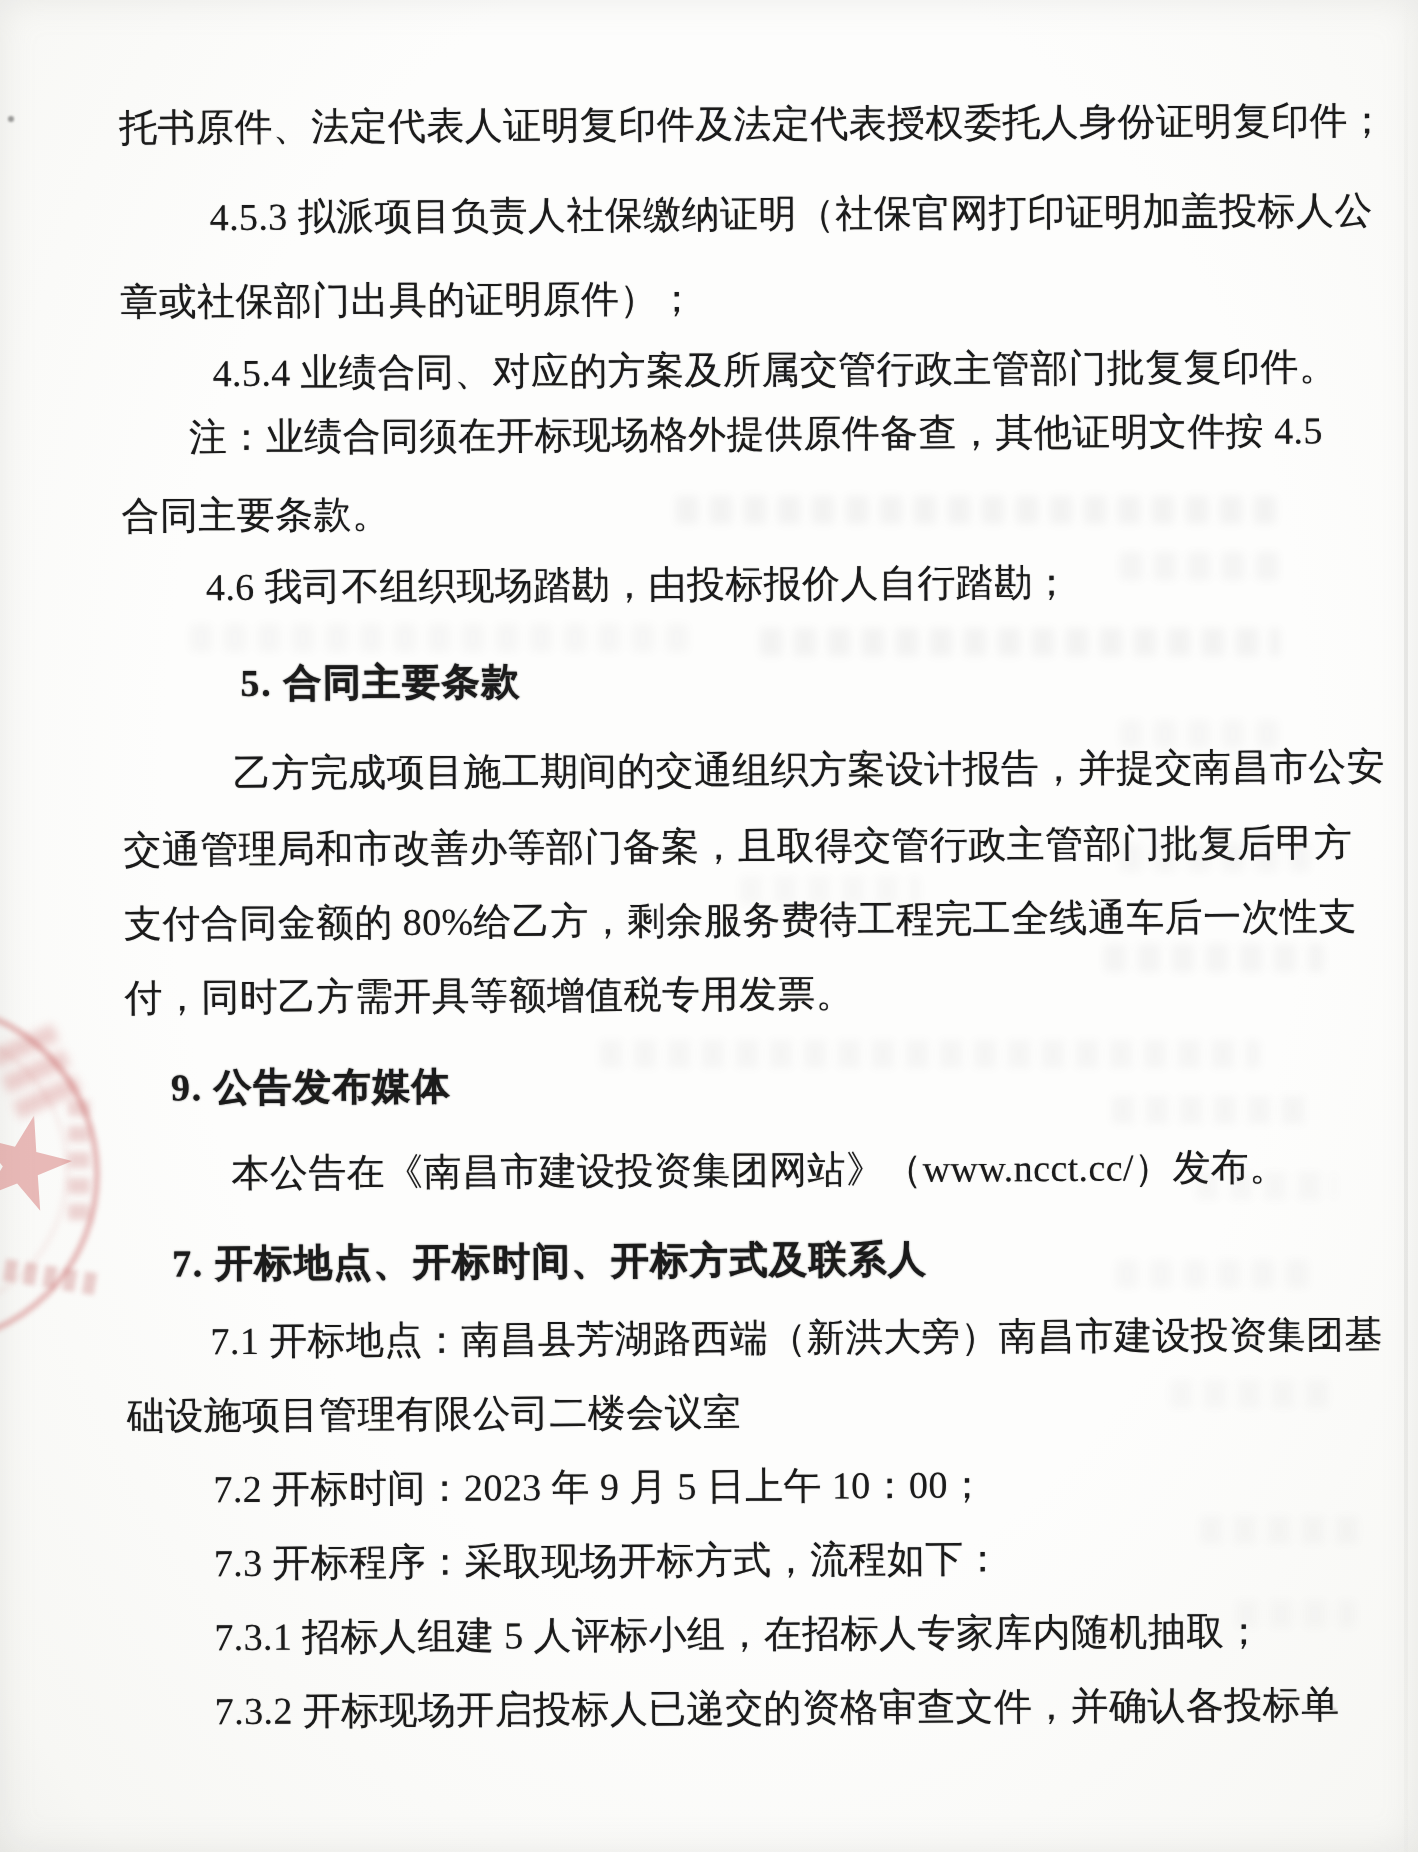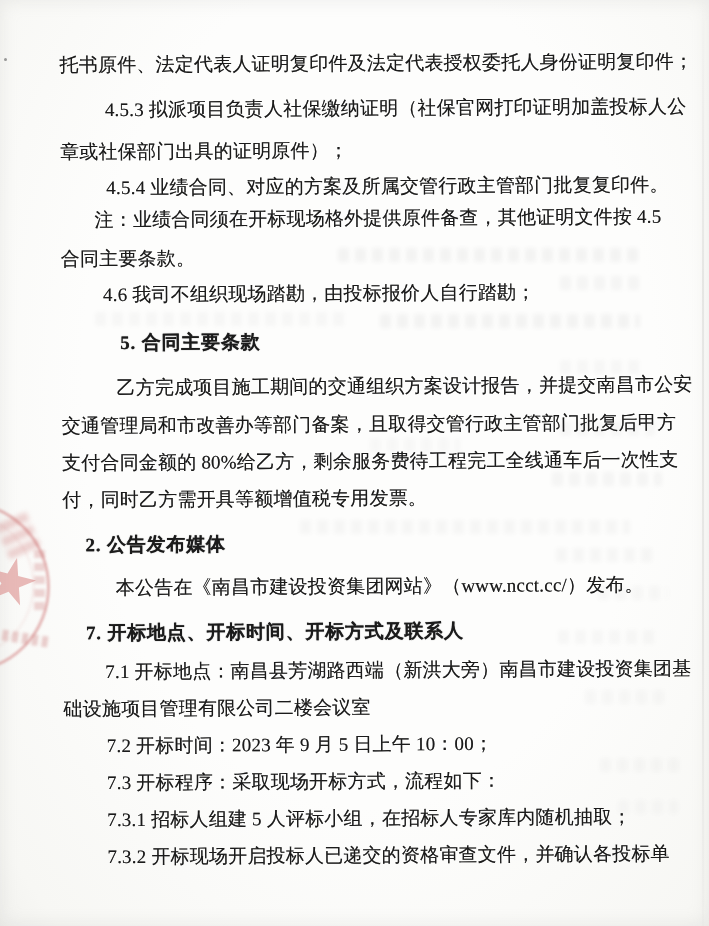--- a/index.html
+++ b/index.html
@@ -101,21 +101,21 @@
     <div class="line" style="top:207px;left:96px;">注：业绩合同须在开标现场格外提供原件备查，其他证明文件按 4.5</div>
     <div class="line" style="top:246px;left:62px;">合同主要条款。</div>
     <div class="line" style="top:282px;left:104px;">4.6 我司不组织现场踏勘，由投标报价人自行踏勘；</div>
 
     <div class="line heading" style="top:330px;left:85px;margin-left:36px;">5. 合同主要条款</div>
     <div class="line" style="top:375px;left:117px;">乙方完成项目施工期间的交通组织方案设计报告，并提交南昌市公安</div>
     <div class="line" style="top:413px;left:62px;">交通管理局和市改善办等部门备案，且取得交管行政主管部门批复后甲方</div>
     <div class="line" style="top:450px;left:62px;">支付合同金额的 80%给乙方，剩余服务费待工程完工全线通车后一次性支</div>
     <div class="line" style="top:487px;left:62px;">付，同时乙方需开具等额增值税专用发票。</div>
 
-    <div class="line heading" style="top:532px;left:85px;">2. 公告发布媒体</div>
+    <div class="line heading" style="top:532px;left:85px;">9. 公告发布媒体</div>
     <div class="line" style="top:575px;left:115px;">本公告在《南昌市建设投资集团网站》（www.ncct.cc/）发布。</div>
 
     <div class="line heading" style="top:620px;left:85px;">7. 开标地点、开标时间、开标方式及联系人</div>
     <div class="line" style="top:659px;left:104px;">7.1 开标地点：南昌县芳湖路西端（新洪大旁）南昌市建设投资集团基</div>
     <div class="line" style="top:696px;left:62px;">础设施项目管理有限公司二楼会议室</div>
     <div class="line" style="top:733px;left:105px;">7.2 开标时间：2023 年 9 月 5 日上午 10：00；</div>
     <div class="line" style="top:770px;left:105px;">7.3 开标程序：采取现场开标方式，流程如下：</div>
     <div class="line" style="top:807px;left:105px;">7.3.1 招标人组建 5 人评标小组，在招标人专家库内随机抽取；</div>
     <div class="line" style="top:844px;left:105px;">7.3.2 开标现场开启投标人已递交的资格审查文件，并确认各投标单</div>
   </div>

